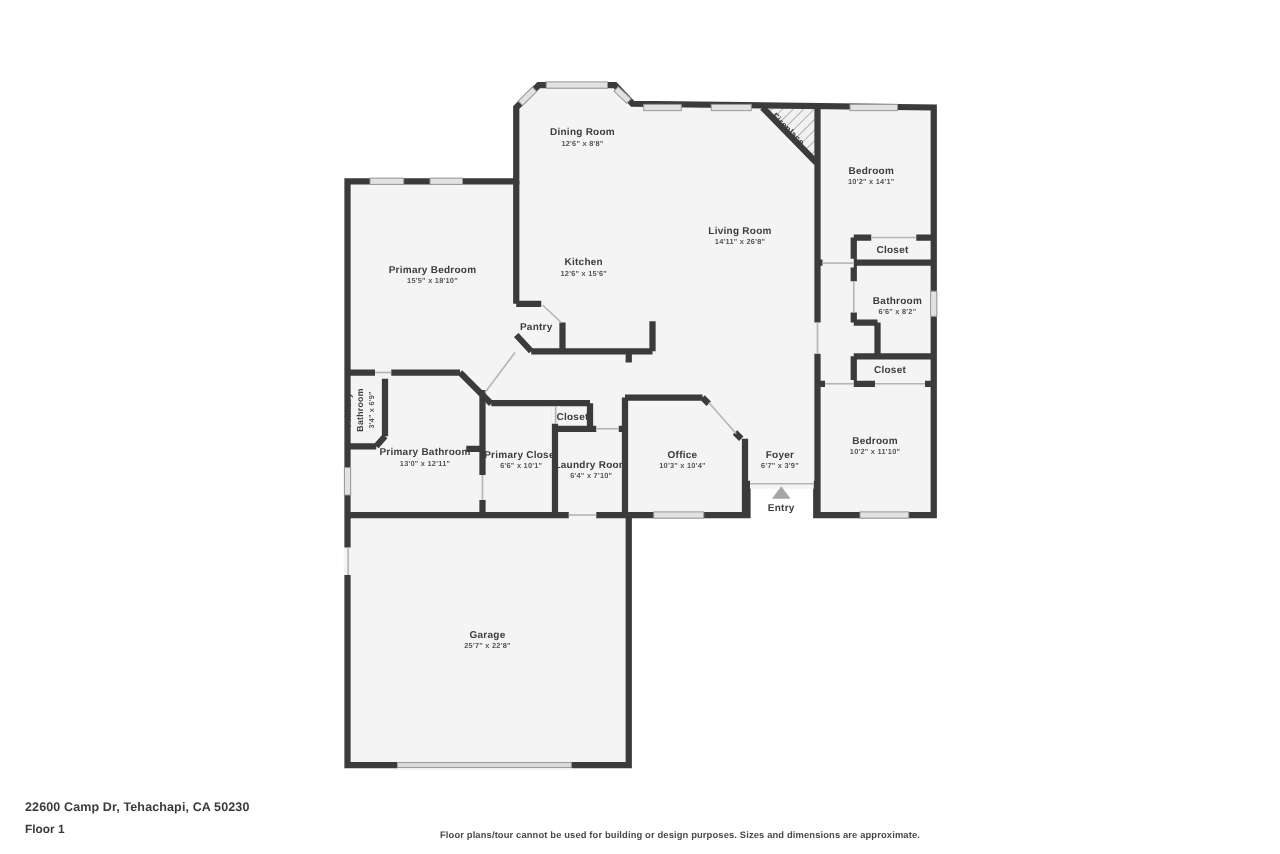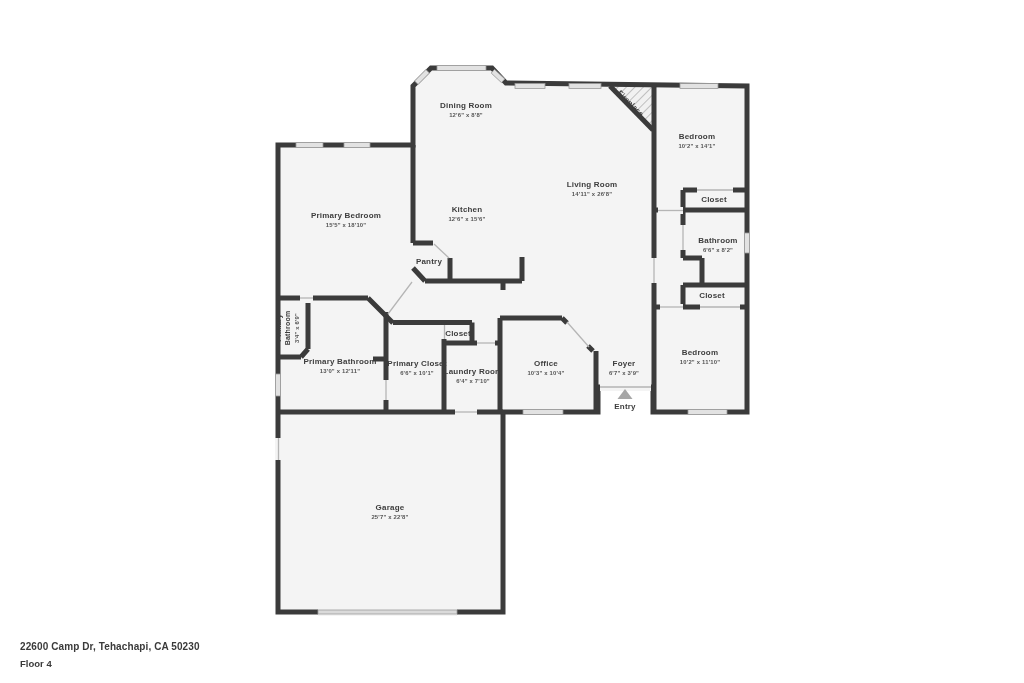--- a/index.html
+++ b/index.html
@@ -186,14 +186,15 @@
           </g>
           <g>
             <text x="390" y="510" text-anchor="middle" font-size="8" font-weight="700" fill="#3d3d3d" letter-spacing="0.2">Garage</text>
             <text x="390" y="518.5" text-anchor="middle" font-size="5.9" font-weight="600" fill="#555555" letter-spacing="0.2">25'7" x 22'8"</text>
           </g>
         </g>
     </svg>
   </div>
 
   <div class="footer-address">22600 Camp Dr, Tehachapi, CA 50230</div>
-  <div class="footer-floor">Floor 4</div>
+  <div class="footer-floor">Floor 1</div>
+  <div class="footer-disclaimer">Floor plans/tour cannot be used for building or design purposes. Sizes and dimensions are approximate.</div>
 </div>
 
 </body></html>

